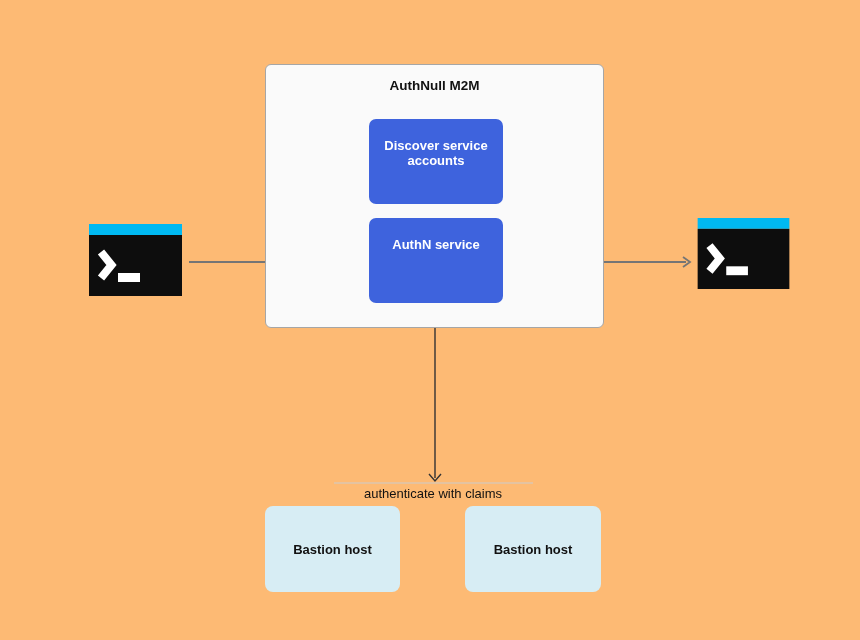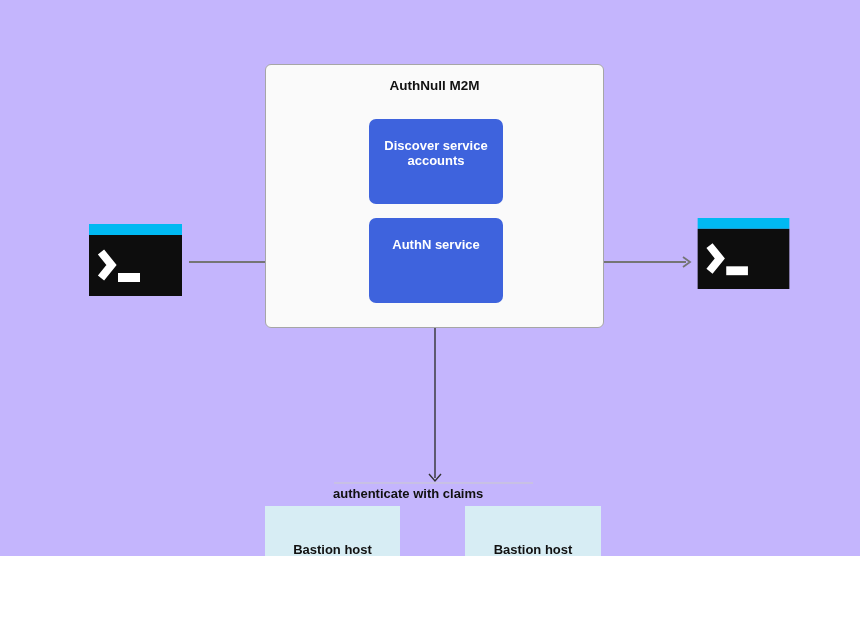--- a/index.html
+++ b/index.html
@@ -1,17 +1,17 @@
 <!DOCTYPE html>
 <html style="--node-blue: #3e63dd; --bastion-blue: #d7edf4; --terminal-titlebar: #00b9f2; --terminal-body: #0d0d0d; --container-fill: #fafafa; --container-border: #a6a6a6; --edge-gray: #757575; --edge-dark: #333333; --divider-gray: #cccccc; --text-dark: #111111; --text-on-blue: #ffffff;"><head>
 <meta charset="utf-8">
 <style>
   html,body { margin:0; padding:0; background:#ffffff; }
   .canvas {
-    position:relative; width:860px; height:556px; background:#c4b5fd;
+    position:relative; width:860px; height:640px; background:#fdba74;
     font-family:"Liberation Sans", sans-serif; overflow:hidden;
   }
   .connectors { position:absolute; left:0; top:0; width:860px; height:640px; pointer-events:none; }
   .edge-gray  { stroke:var(--edge-gray,#757575); stroke-width:1.8; }
   .edge-gray-head { stroke:var(--edge-gray,#757575); stroke-width:1.8; fill:none; }
   .edge-dark  { stroke:var(--edge-dark,#333333); stroke-width:1.4; }
   .edge-dark-head { stroke:var(--edge-dark,#333333); stroke-width:1.4; fill:none; }
   .divider { stroke:var(--divider-gray,#cccccc); stroke-width:1; }
 
   .m2m-container {
@@ -42,27 +42,27 @@
   .term-underscore { fill:#ffffff; }
 
   .endpoint-label {
     position:absolute; width:200px; text-align:center;
     font-weight:700; font-size:13.5px; color:var(--text-dark,#111);
   }
   .endpoint-label.source { left:36px;  top:304px; }
   .endpoint-label.target { left:643px; top:301px; }
 
   .claims-label {
-    position:absolute; left:333px; top:486px; width:200px; 
-    font-weight:700; font-size:13px; color:var(--text-dark,#111);
+    position:absolute; left:333px; top:486px; width:200px; text-align:center;
+    font-weight:400; font-size:13px; color:var(--text-dark,#111);
   }
 
   .bastion {
     position:absolute; top:506px; height:86px;
-    background:var(--bastion-blue,#d7edf4); border-radius:0;
+    background:var(--bastion-blue,#d7edf4); border-radius:8px;
     display:flex; align-items:center; justify-content:center;
     font-weight:700; font-size:13px; color:var(--text-dark,#111);
   }
   .bastion.b1 { left:265px; width:135px; }
   .bastion.b2 { left:465px; width:136px; }
 </style>
 </head>
 <body>
 
 <div class="canvas">

